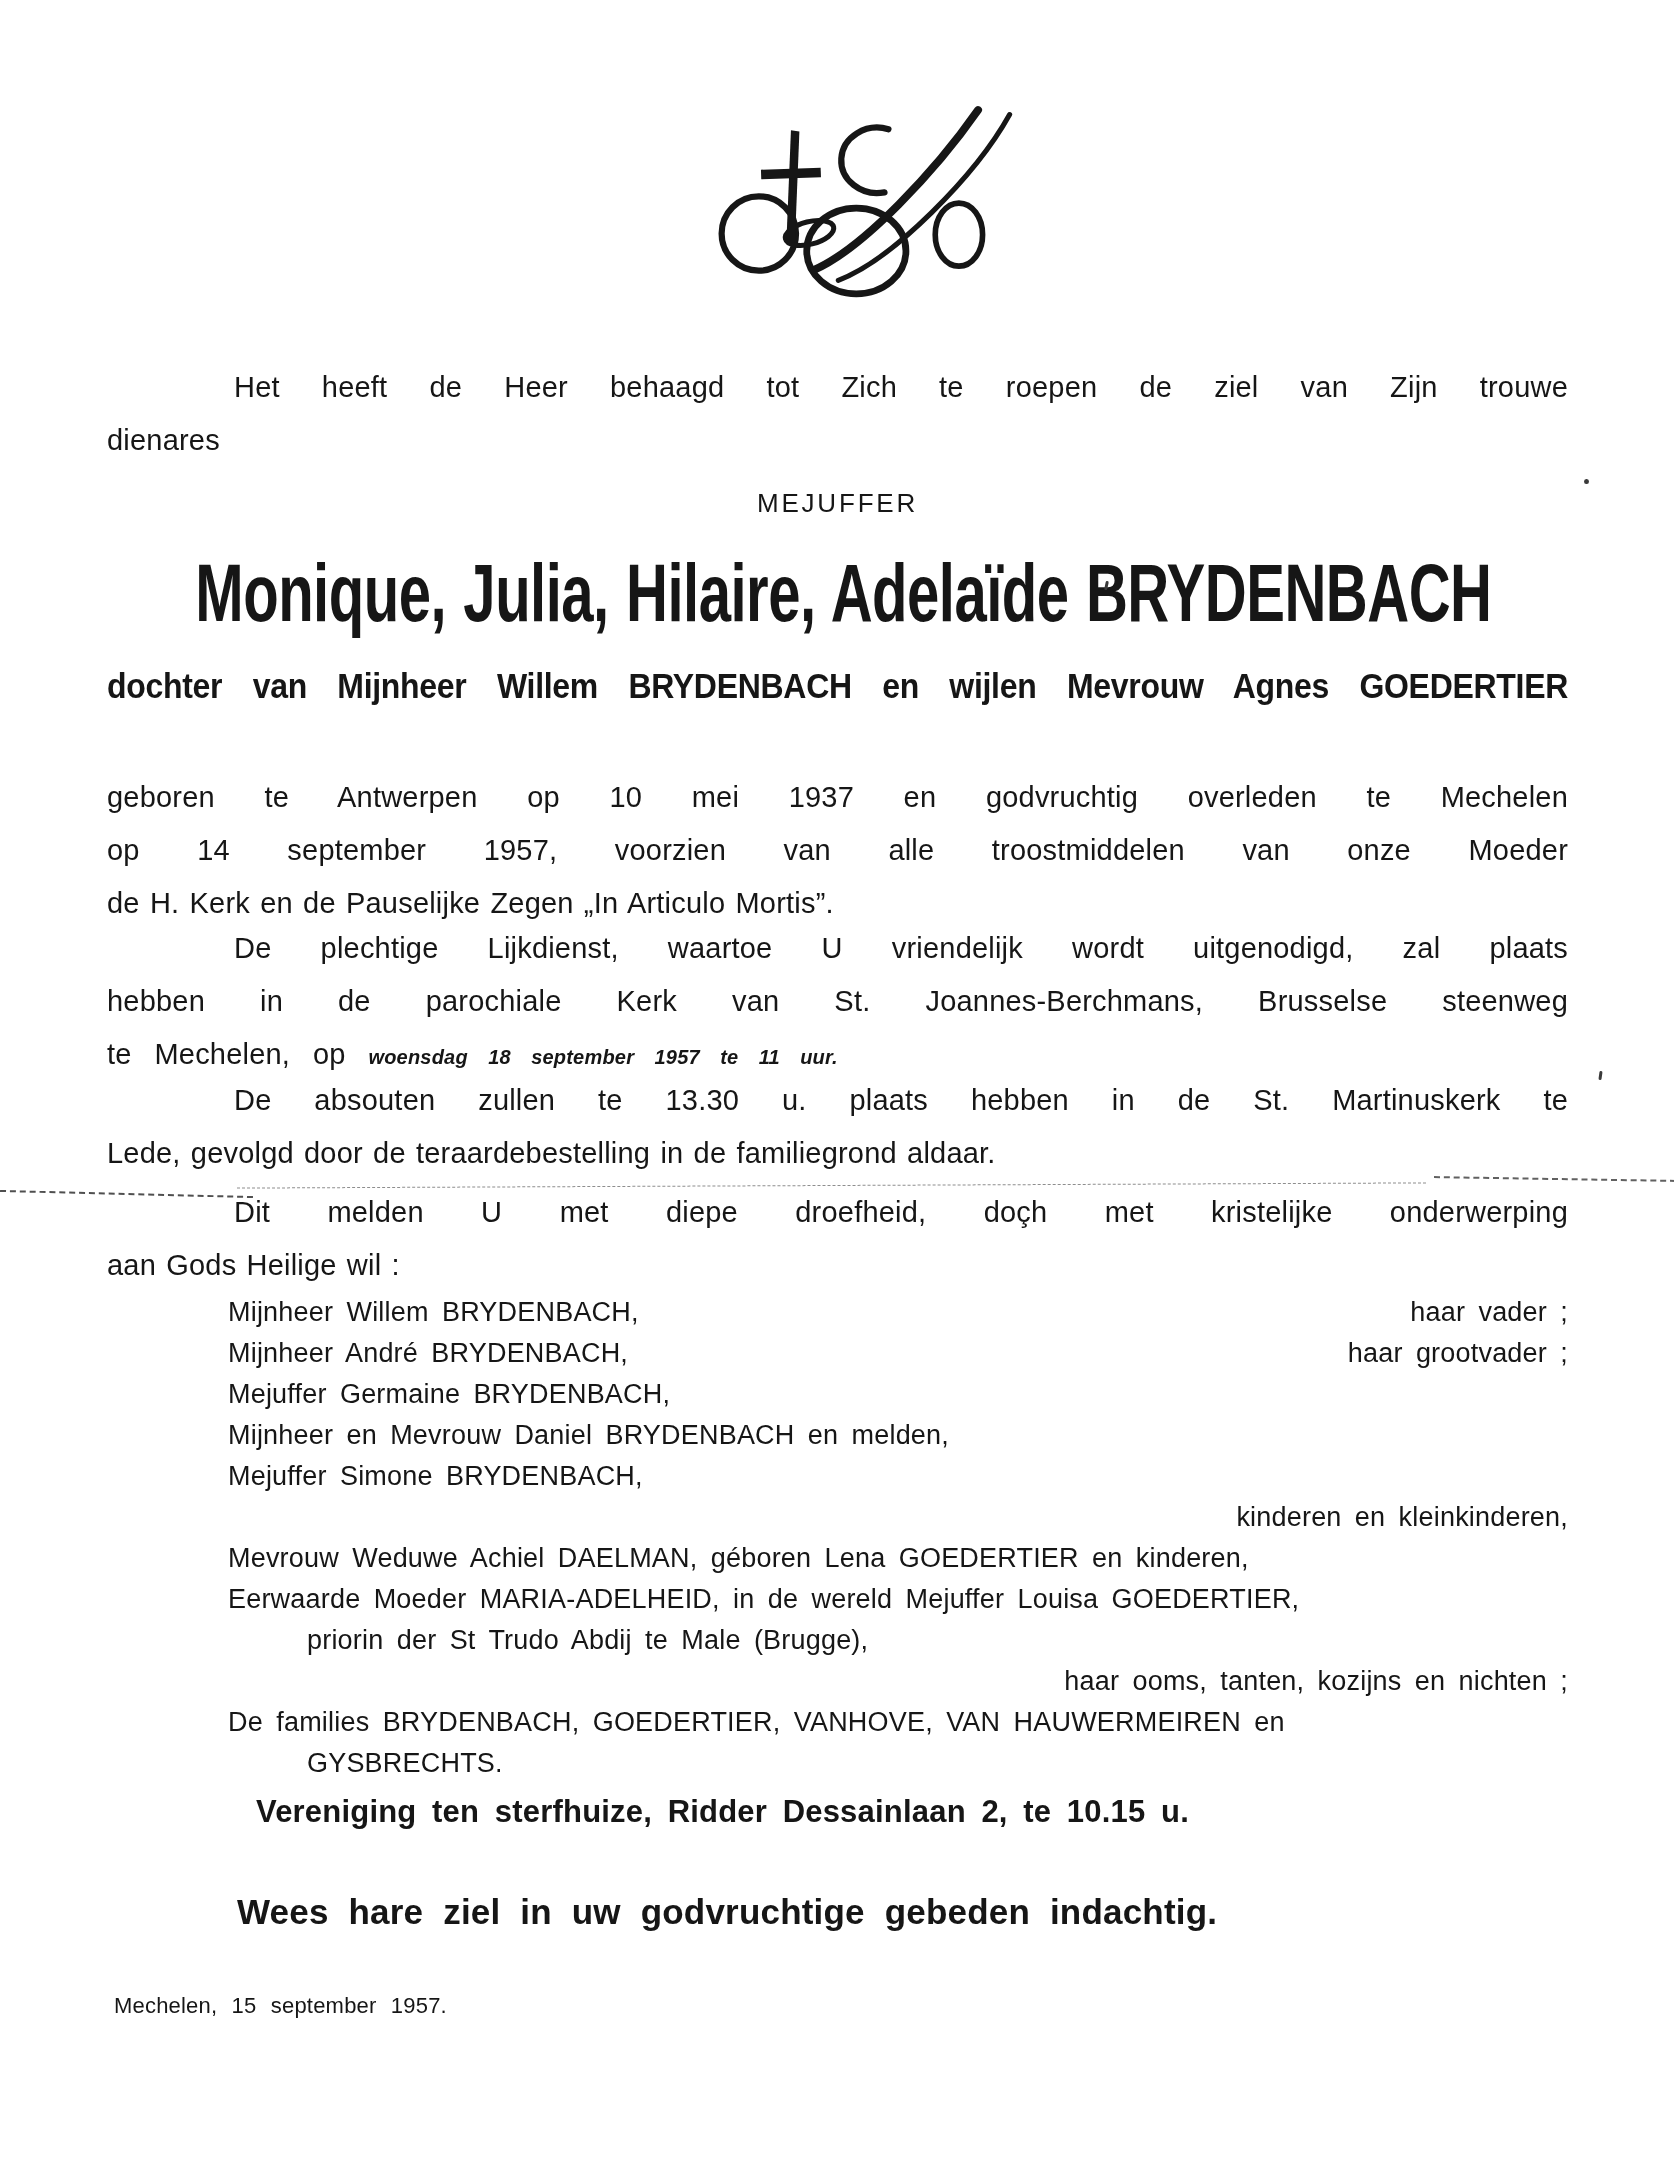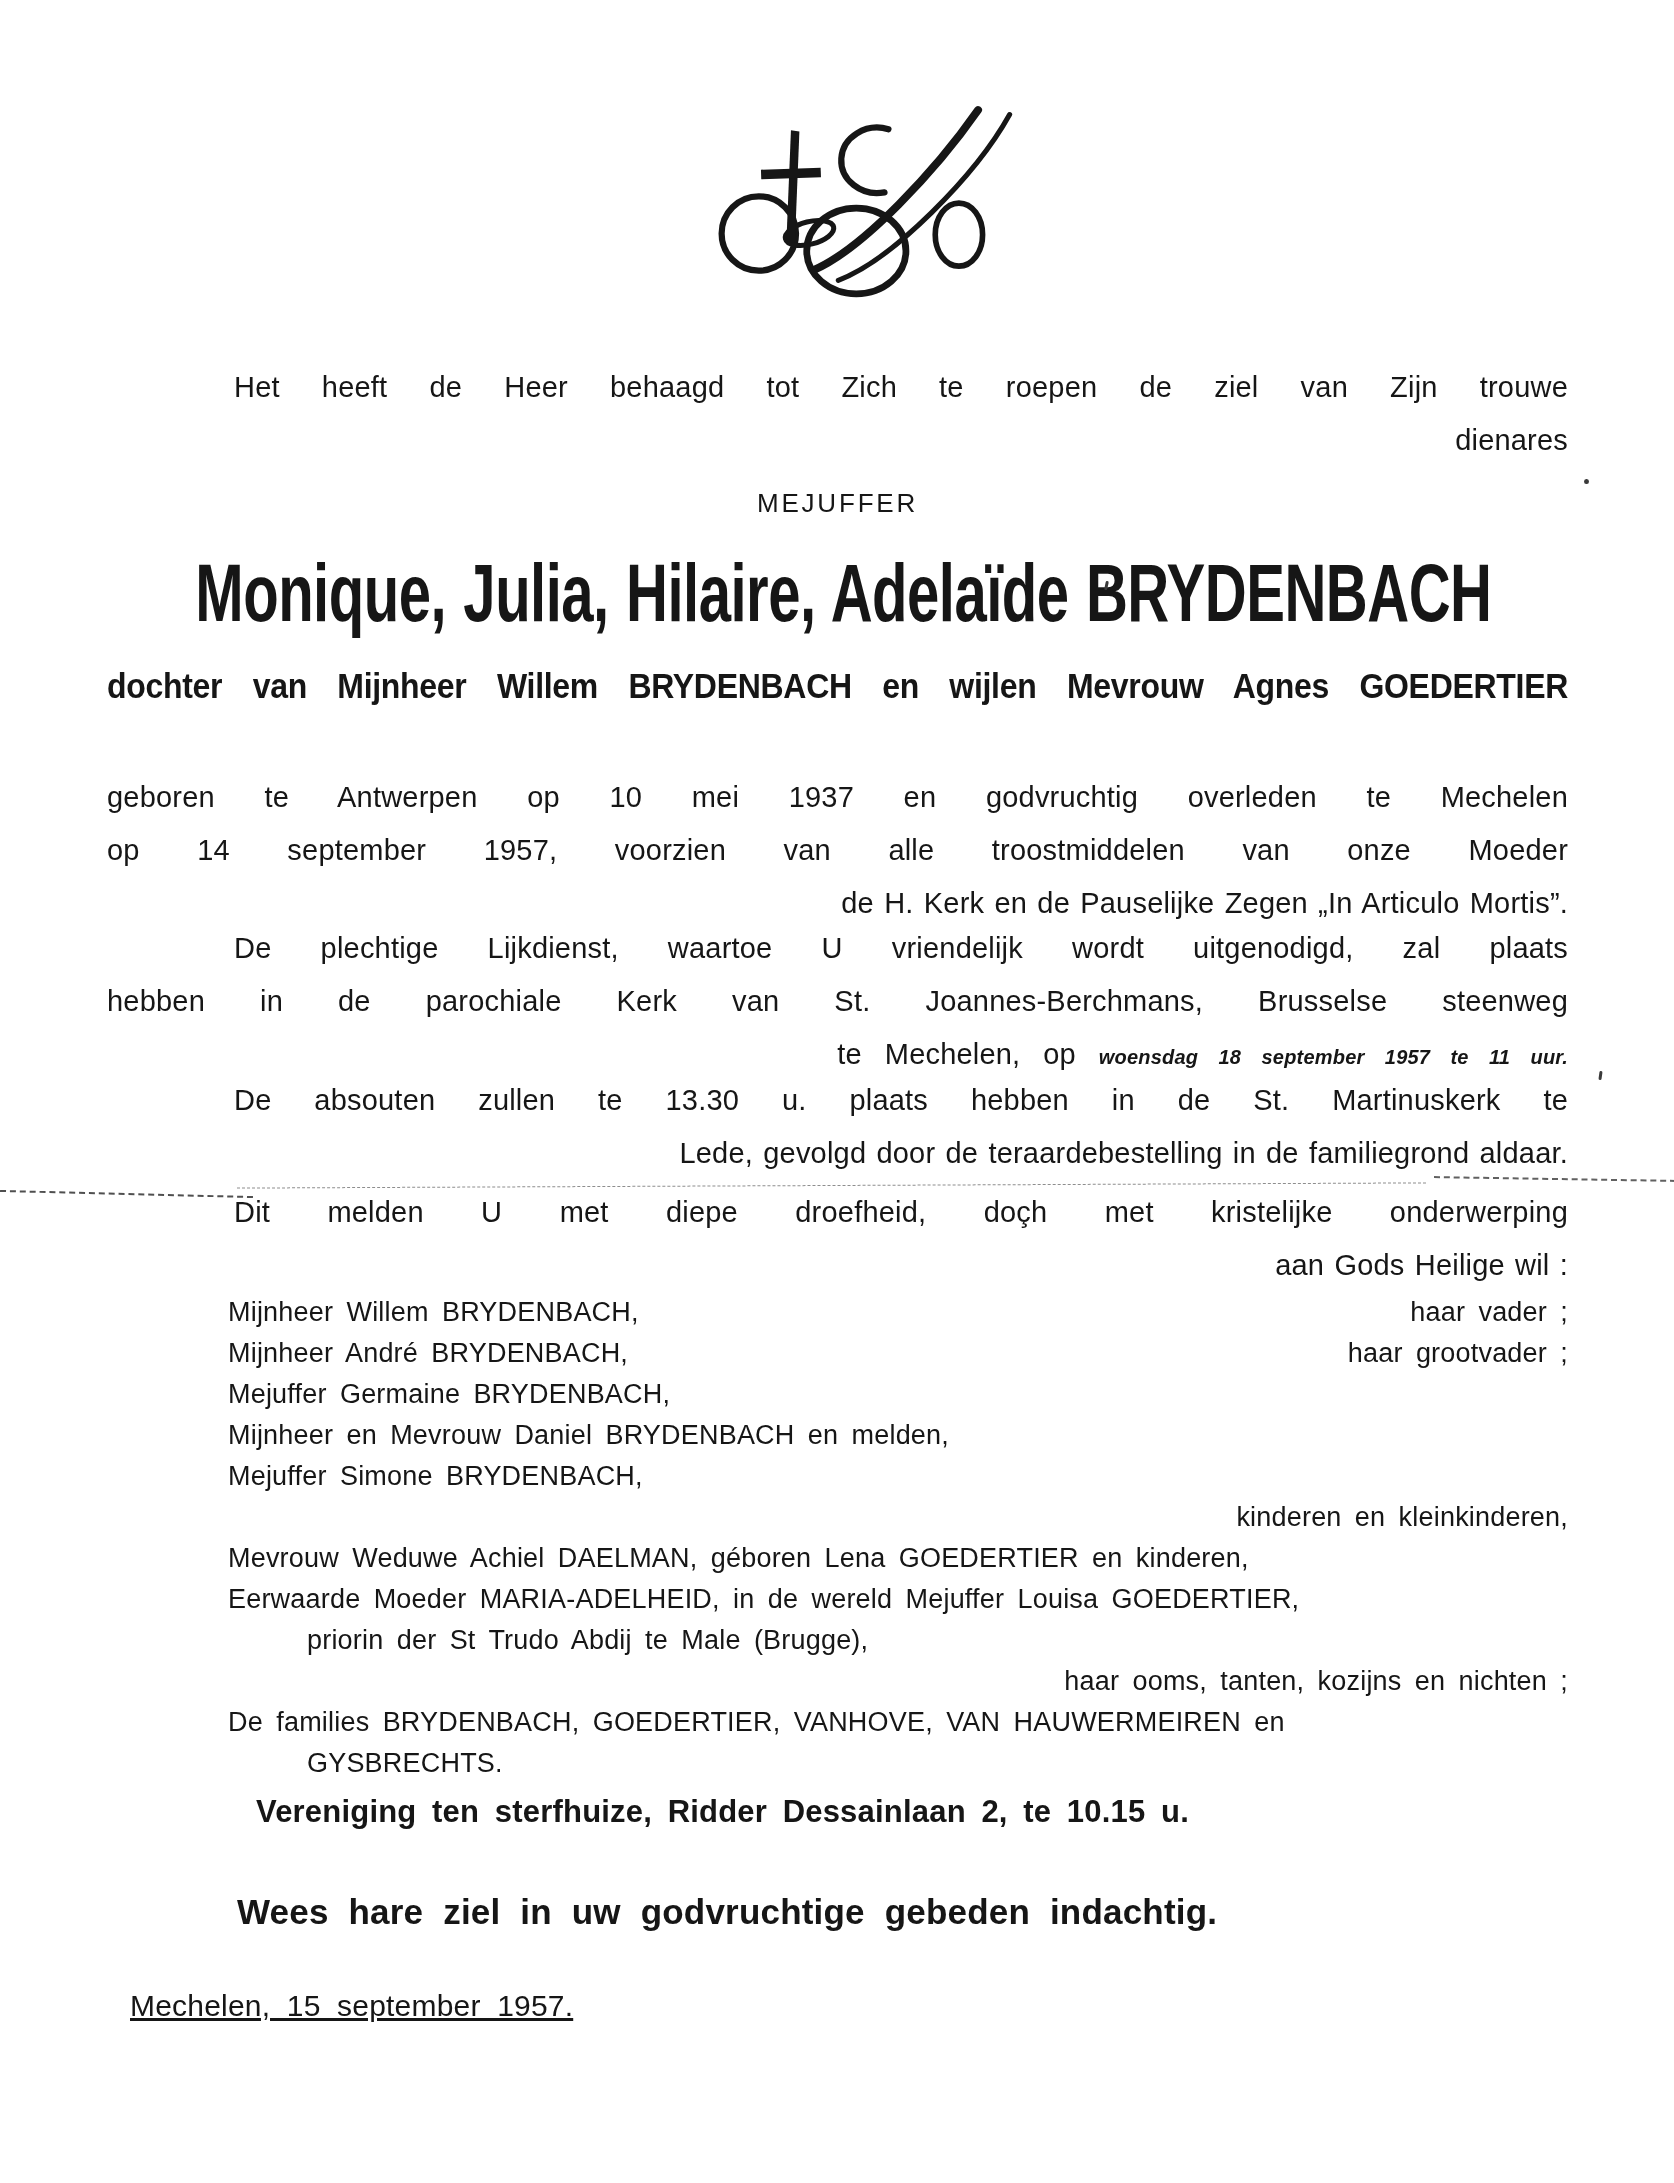--- a/index.html
+++ b/index.html
@@ -20,21 +20,21 @@
   }
   
   .monogram{
     margin-top:90px;
     height:248px;
     text-align:center;
   }
   .monogram svg{transform:translateX(42px);}
   
   .doc-text{word-spacing:0.22em;letter-spacing:0.2px;}
-  .line{line-height:53px;font-size:29px;text-align:right;}
+  .line{line-height:53px;font-size:29px;}
   .jfull{text-align:justify;text-align-last:justify;}
   .indent1{text-indent:127px;}
   .intro{margin-top:22.5px;}
   .mejuffer{
     margin-top:17px;
     text-align:center;
     font-size:26px;
     letter-spacing:2.8px;
     font-weight:400;
     line-height:39px;
@@ -91,24 +91,23 @@
     margin-top:5.6px;margin-left:149px;
     font-size:31px;font-weight:700;line-height:45px;
     word-spacing:6.8px;
   }
   .prayer{
     margin-top:54px;margin-left:130px;
     font-size:35px;font-weight:700;line-height:48px;
     word-spacing:10px;
   }
   .dateline{
-    margin-top:48px;margin-left:23px;
-    font-size:30px;line-height:43px;
+    margin-top:48px;margin-left:7px;
+    font-size:22px;line-height:43px;
     word-spacing:8px;
-    text-decoration:underline;
   }
   
   .fold{position:absolute;height:0;}
   .fold-a{left:0;top:1103px;width:253px;border-top:2.8px dashed rgba(30,30,30,.78);transform:rotate(1.4deg);}
   .fold-b{left:237px;top:1095px;width:1189px;border-top:1.7px dashed rgba(30,30,30,.5);transform:rotate(-0.25deg);}
   .fold-c{left:1434px;top:1088px;width:242px;border-top:2.3px dashed rgba(30,30,30,.7);transform:rotate(0.9deg);}
   .speck{position:absolute;background:#3a3a3a;border-radius:50%;}
   .speck-1{left:1584px;top:389px;width:4.5px;height:5px;}
   .speck-2{left:1105px;top:491px;width:2.8px;height:9px;transform:rotate(12deg);border-radius:1.7px;}
   .speck-3{left:1599px;top:981px;width:2.8px;height:9px;transform:rotate(8deg);border-radius:1.7px;}

